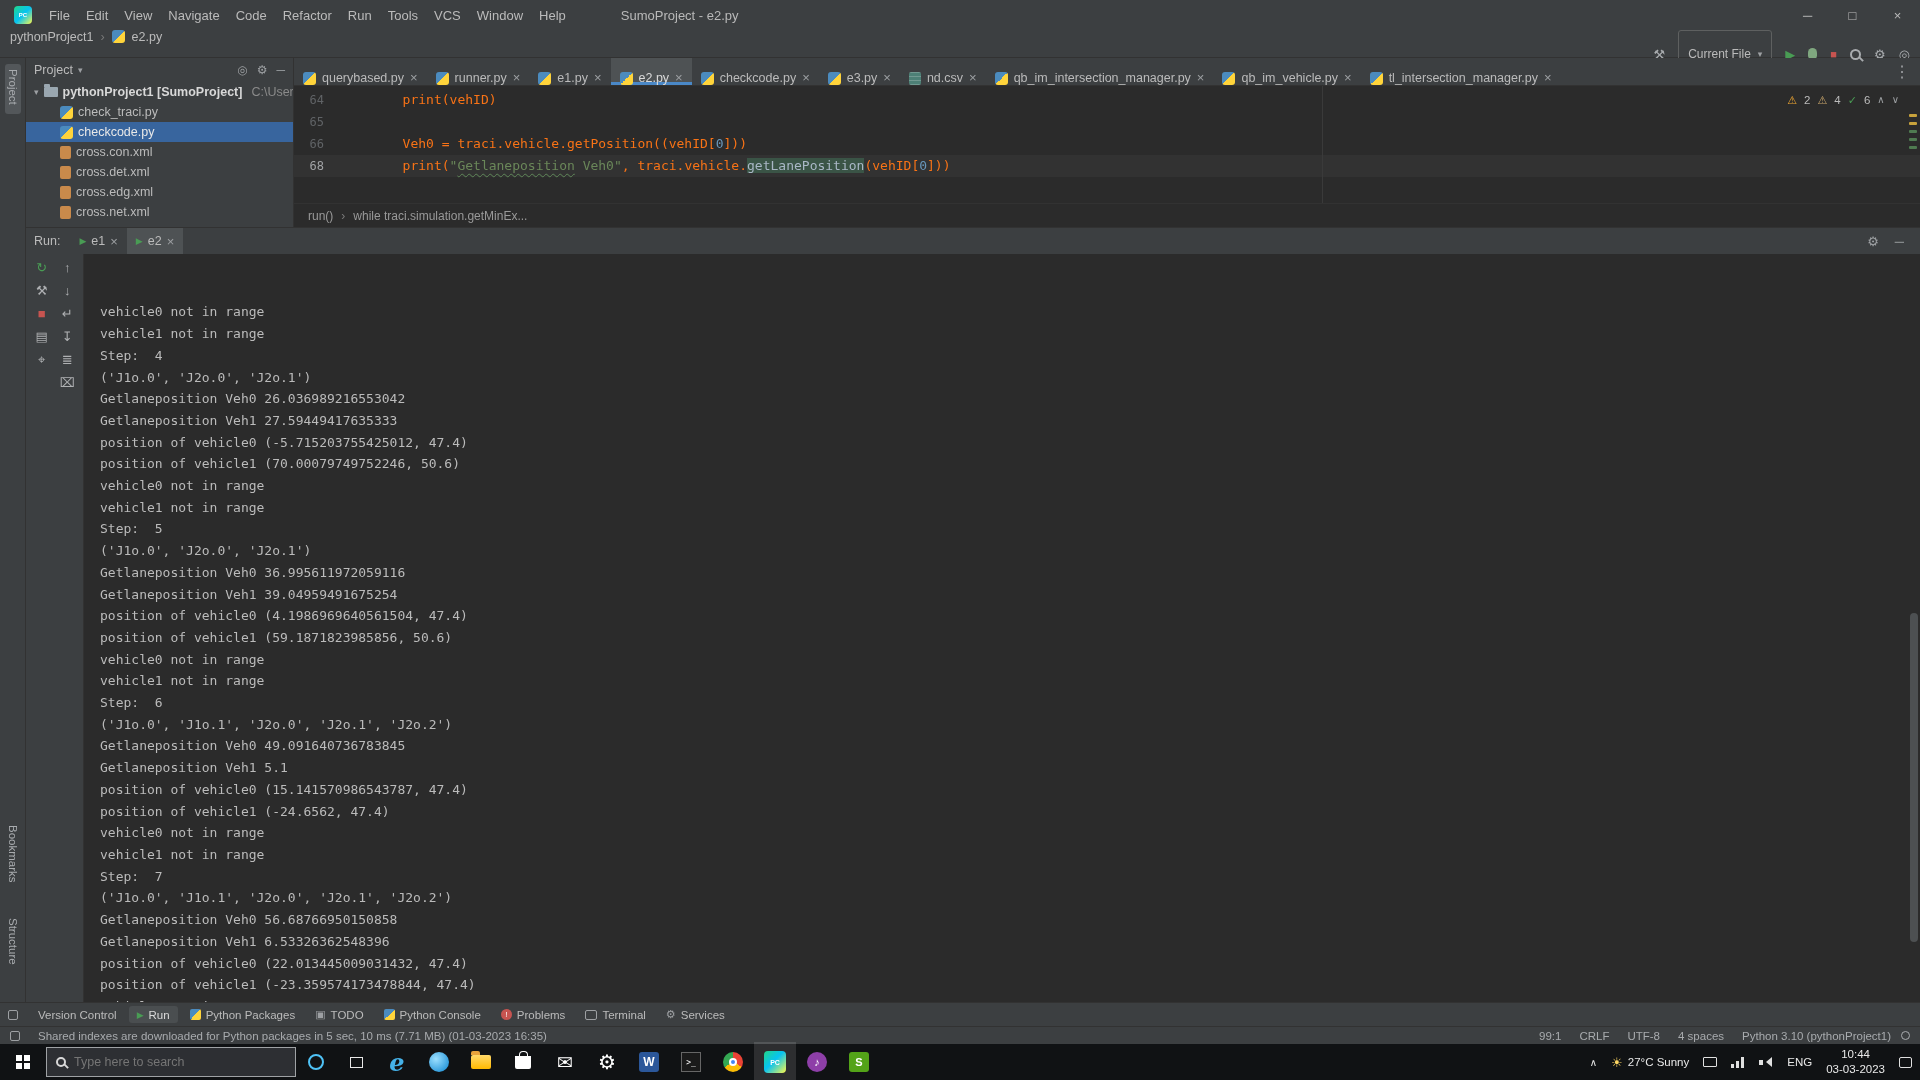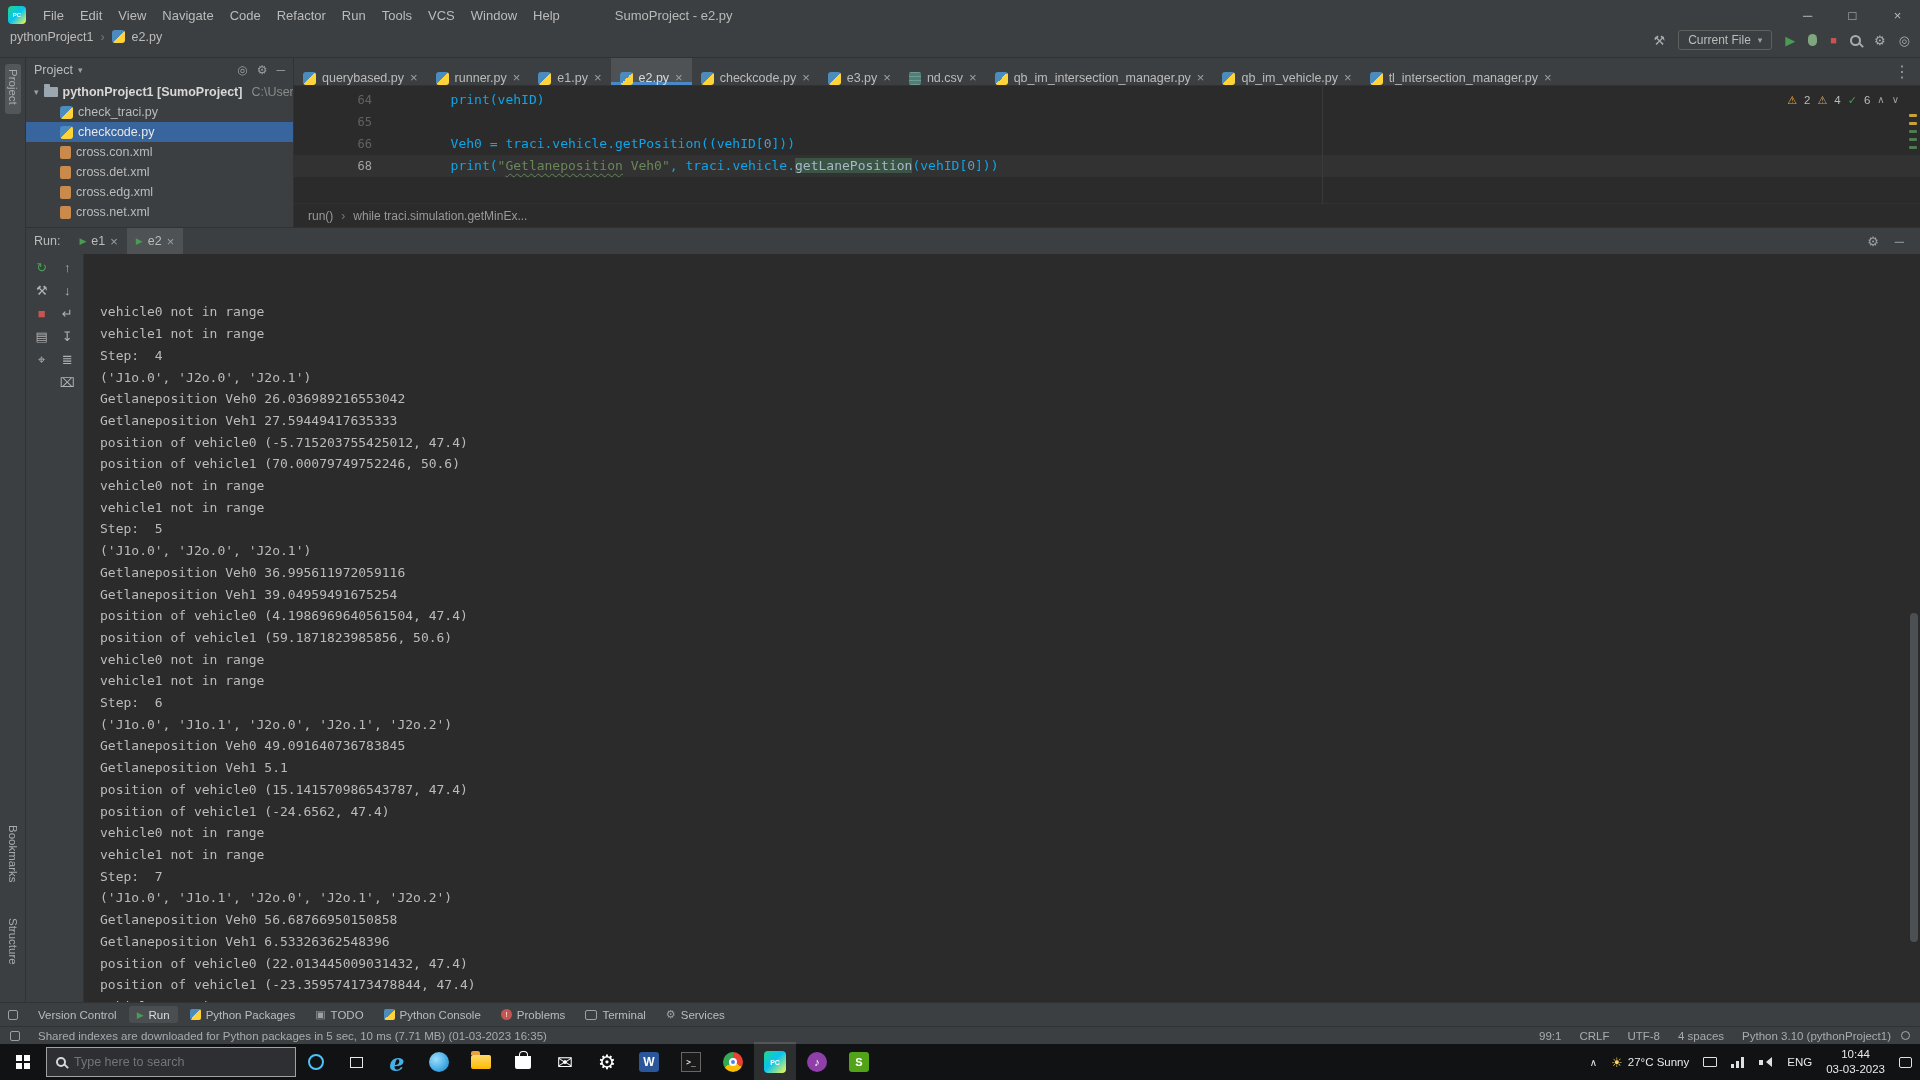--- a/index.html
+++ b/index.html
@@ -1,36 +1,36 @@
 <!DOCTYPE html>
 <html><head>
 <meta charset="utf-8">
 <style>
   * { margin:0; padding:0; box-sizing:border-box; }
   html,body { width:1920px; height:1080px; overflow:hidden; }
   body { background:#2B2B2B; font-family:"Liberation Sans",sans-serif; }
   .screen { width:1920px; height:1080px; display:flex; flex-direction:column; }
 
   
-  .titlebar { height:30px; background:#3C3F41; display:flex; align-items:center; padding-left:8px; color:#BBBBBB; font-size:13px; flex:none; }
+  .titlebar { height:30px; background:#3C3F41; display:flex; align-items:center; padding-left:14px; color:#BBBBBB; font-size:13px; flex:none; }
   .app-logo { width:18px; height:18px; border-radius:4px; margin-right:10px;
     background:linear-gradient(135deg,#21D789 0%,#07C3F2 50%,#FCF84A 100%);
     display:flex; align-items:center; justify-content:center; }
   .app-logo::before { content:"PC"; font-size:6px; font-weight:bold; color:#fff; }
   .menus { display:flex; gap:2px; }
   .menu-item { padding:3px 7px; }
   .wtitle { margin-left:48px; color:#B9B9B9; }
   .winbtns { margin-left:auto; display:flex; height:30px; }
   .winbtn { width:45px; display:flex; align-items:center; justify-content:center; color:#BBBBBB; font-size:13px; }
 
   
   .toolbar { height:28px; background:#3C3F41; border-bottom:1px solid #323232; display:flex; align-items:flex-start; padding:0 10px; gap:7px; color:#BBBBBB; font-size:12.5px; flex:none; }
   .crumb-sep { color:#7A7A7A; }
   .toolbar-right { margin-left:auto; display:flex; align-items:center; gap:13px; }
-  .runconfig { border:1px solid #5E6060; border-radius:3px; padding:2px 9px; display:flex; align-items:center; gap:7px; font-size:12px; color:#BBBBBB; }
+  .runconfig { border:1px solid #5E6060; border-radius:3px; padding:16px 9px; display:flex; align-items:center; gap:7px; font-size:12px; color:#BBBBBB; }
   .ticon { font-size:13px; color:#A9ACAF; line-height:1; }
   .ticon.green { color:#499C54; }
   .ticon.red { color:#C75450; font-size:11px; }
   .bugicon { width:9px; height:12px; border-radius:5px; background:#7FA77F; display:inline-block; }
   .mag { width:11px; height:11px; border:2px solid currentColor; border-radius:50%; position:relative; display:inline-block; color:#A9ACAF; }
   .mag::after { content:""; position:absolute; width:6px; height:2px; background:currentColor; right:-5px; bottom:-2px; transform:rotate(45deg); }
 
   
   .main { flex:1; display:flex; min-height:0; }
   .stripe { width:26px; background:#3C3F41; border-right:1px solid #323232; display:flex; flex-direction:column; align-items:center; padding-top:6px; flex:none; }
@@ -62,25 +62,25 @@
 
   
   .editor-col { flex:1; display:flex; flex-direction:column; min-width:0; background:#2B2B2B; }
   .tabbar { height:28px; background:#3C3F41; border-bottom:1px solid #323232; display:flex; align-items:stretch; overflow:hidden; flex:none; }
   .tab { display:flex; align-items:flex-end; gap:6px; padding:0 9px; font-size:12.5px; color:#BBBBBB; white-space:nowrap; }
   .tab.active { background:#4E5254; color:#DADADA; box-shadow:inset 0 -3px 0 #4A88C7; }
   .tab-close { color:#9DA0A3; font-size:13px; }
   .tab-kebab { margin-left:auto; display:flex; align-items:center; padding:0 10px; color:#9DA0A3; }
 
   .editor { flex:1; position:relative; font-family:"DejaVu Sans Mono",monospace; font-size:13px; line-height:22px; padding-top:3px; overflow:hidden; }
-  .code-line { display:flex; height:22px; white-space:pre;padding-left:48px; }
+  .code-line { display:flex; height:22px; white-space:pre; }
   .code-line.current { background:#323232; }
   .lnum { width:46px; flex:none; text-align:right; padding-right:16px; color:#606366; font-size:12px; }
   .current .lnum { color:#A1A3A5; }
-  .sg-p { color:#0ea5e9; }
+  .sg-p { color:#f97316; }
   .sg-u { color:#8A8A8A; }
   .sg-n { color:#6897BB; }
   .sg-s { color:#6A8759; }
   .sg-st { color:#6A8759; text-decoration:underline wavy #5F8758 1px; text-underline-offset:3px; }
   .sg-h { color:#A9B7C6; background:#3A5446; }
   .wrap-guide { position:absolute; top:0; bottom:0; left:1028px; width:1px; background:#3A3A3A; }
   .inspections { position:absolute; top:2px; right:16px; display:flex; align-items:center; gap:7px;
     font-family:"Liberation Sans",sans-serif; font-size:11.5px; color:#BBBBBB; background:#2B2B2B; padding:1px 5px; }
   .iw { font-size:11px; }
   .iw.warn { color:#F0A732; }

